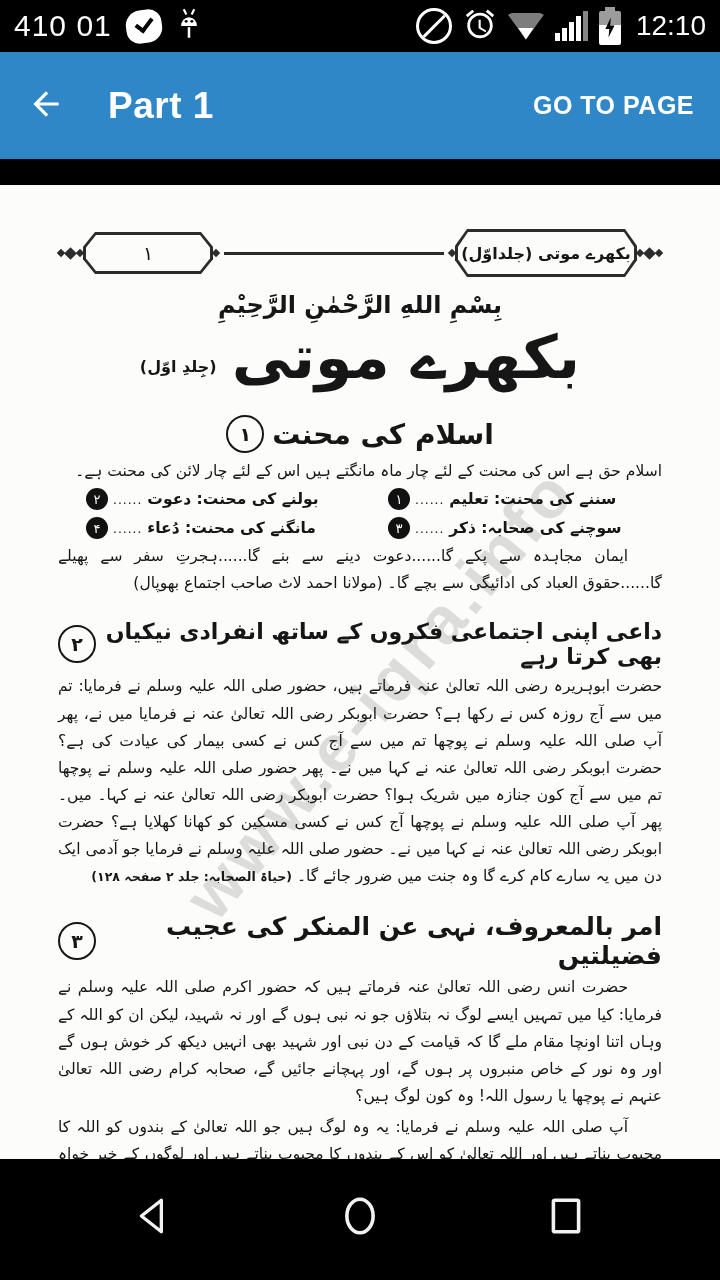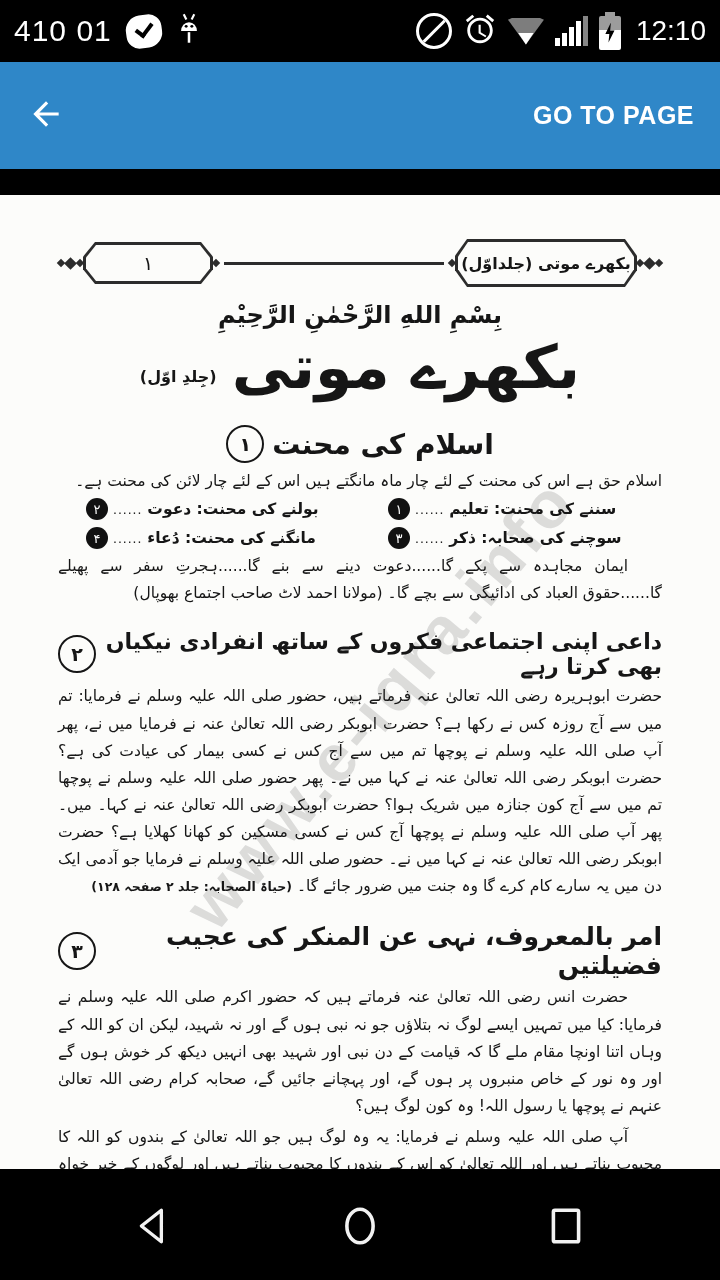--- a/index.html
+++ b/index.html
@@ -1,21 +1,21 @@
 <!DOCTYPE html>
 <html><head>
 <meta charset="utf-8">
 <style>
   html,body{margin:0;padding:0;}
   body{
     width:720px;height:1280px;background:#000;position:relative;overflow:hidden;
     font-family:"Liberation Sans",sans-serif;
   }
   
-  .status-bar{height:62px;background:#000;display:flex;align-items:center;padding:0 14px;color:#fff;}
+  .status-bar{height:52px;background:#000;display:flex;align-items:center;padding:0 14px;color:#fff;}
   .sb-left{display:flex;align-items:center;gap:14px;}
   .sb-carrier{font-size:30px;letter-spacing:1px;}
   .blob-check{width:36px;height:33px;background:#fff;border-radius:15px 13px 15px 13px;transform:rotate(-8deg);position:relative;}
   .blob-check::after{content:"";position:absolute;left:10px;top:8px;width:13px;height:7px;border-left:4px solid #000;border-bottom:4px solid #000;transform:rotate(-45deg);}
   .sb-right{margin-left:auto;display:flex;align-items:center;gap:11px;}
   .sb-time{font-size:28px;margin-left:4px;}
   .block-icon{width:30px;height:30px;border:3px solid #fff;border-radius:50%;position:relative;overflow:hidden;}
   .block-icon::after{content:"";position:absolute;left:-3px;top:12px;width:40px;height:3px;background:#fff;transform:rotate(-45deg);}
   .wifi{width:36px;height:27px;position:relative;}
   .wifi .w1{position:absolute;inset:0;background:#7d7d7d;clip-path:polygon(50% 100%,0 8%,14% 0,86% 0,100% 8%);}
@@ -119,20 +119,21 @@
 </div>
 
 <div class="app-bar">
   <div class="back-btn">
     <span>
       <svg width="38" height="38" viewBox="0 0 24 24">
         <path d="M20 11H7.8l5.6-5.6L12 4l-8 8 8 8 1.4-1.4L7.8 13H20z" fill="#fff"></path>
       </svg>
     </span>
   </div>
+  <div class="app-title">Part 1</div>
   <div class="app-action">GO TO PAGE</div>
 </div>
 
 <div class="strip"></div>
 
 <div class="page">
   <div class="watermark">www.e-iqra.info</div>
   <div class="sheet">
 
     <div class="ornament">

